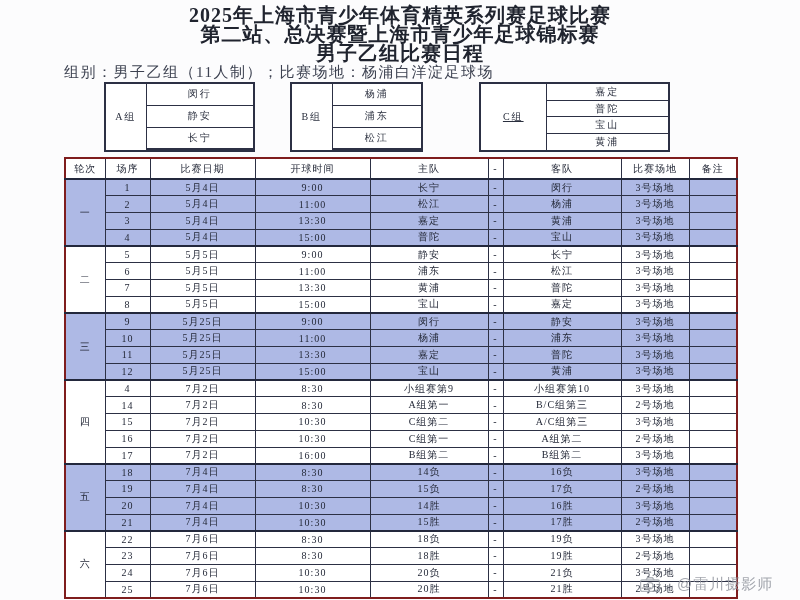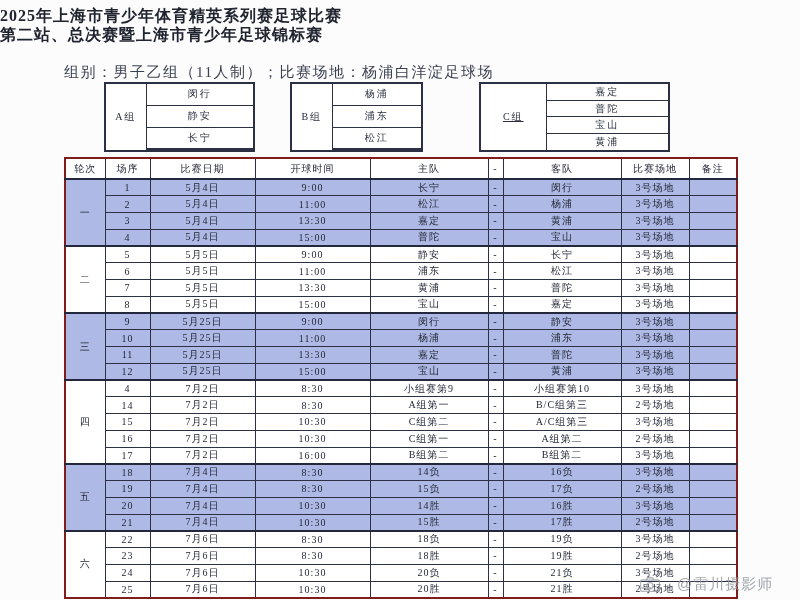--- a/index.html
+++ b/index.html
@@ -6,22 +6,22 @@
   html,body { margin:0; padding:0; }
   body {
     width:800px; height:600px;
     background:#ffffff;
     font-family:"Liberation Serif","DejaVu Serif",serif;
     color:#232838;
   }
   .page { position:relative; width:800px; height:600px; background:#fcfcfd; overflow:hidden; }
 
   
-  .titles { position:absolute; top:6px; left:0; width:100%; 
-            font-weight:bold; font-size:16px; line-height:19px; letter-spacing:1px; color:#20242f; }
+  .titles { position:absolute; top:6px; left:0; width:100%; text-align:center;
+            font-weight:bold; font-size:20px; line-height:19px; letter-spacing:1px; color:#20242f; }
   .meta   { position:absolute; top:63px; left:64px; font-size:15px; letter-spacing:1.5px; color:#3c4150; }
 
   
   .groups { position:absolute; top:82px; left:0; width:100%; height:70px; }
   table.gtable { position:absolute; top:0; border-collapse:collapse; table-layout:fixed; height:70px;
                  border:2px solid #2c3044; background:#fff; }
   table.gtable td { border:1px solid #2c3044; font-size:10px; text-align:center;
                     letter-spacing:2px; color:#2a2f3e; padding:0; }
   .g0 { left:104px; width:151px; }
   .g1 { left:290px; width:133px; }
@@ -55,20 +55,21 @@
   .watermark svg { opacity:0.8; }
 </style>
 </head>
 <body>
 
 <div class="page">
 
   <div class="titles">
     <div>2025年上海市青少年体育精英系列赛足球比赛</div>
     <div>第二站、总决赛暨上海市青少年足球锦标赛</div>
+    <div>男子乙组比赛日程</div>
   </div>
 
   <div class="meta">组别：男子乙组（11人制）；比赛场地：杨浦白洋淀足球场</div>
 
   <div class="groups">
       <table class="gtable g0">
         <tbody>
           <tr>
             <td rowspan="4" class="glabel">A组</td>
             <td>闵行</td>

